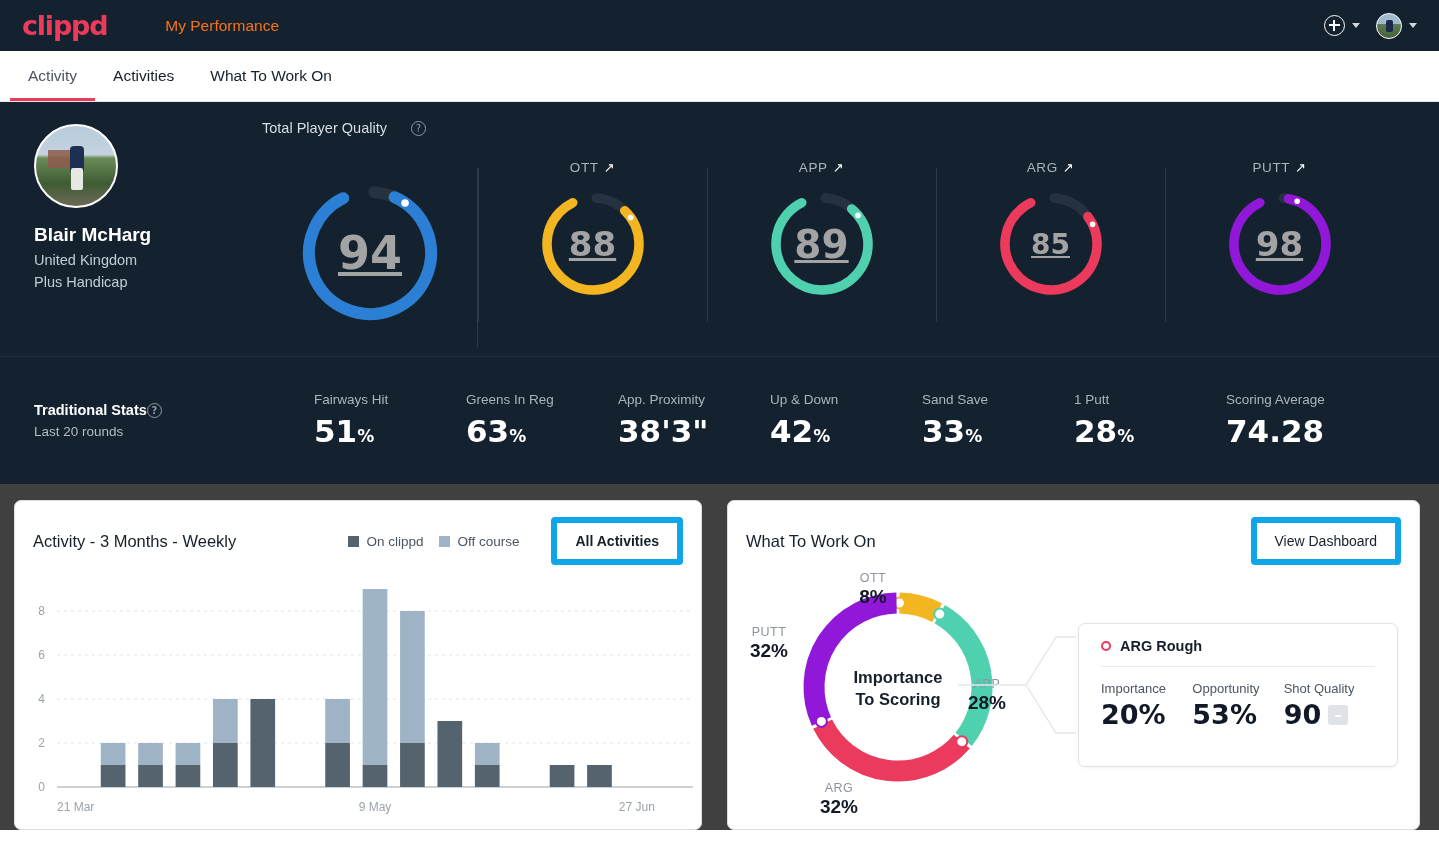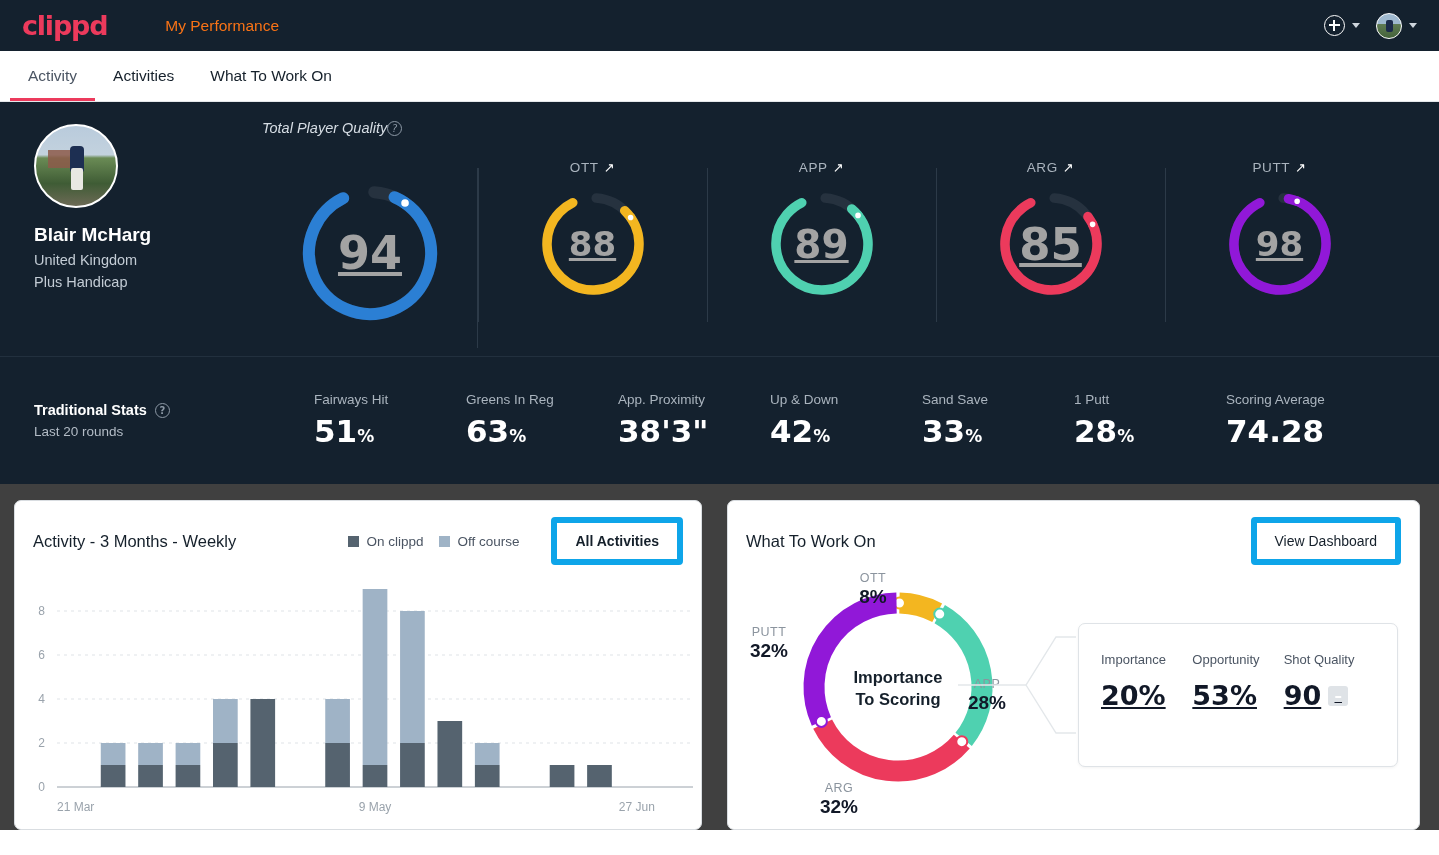--- a/index.html
+++ b/index.html
@@ -88,21 +88,21 @@
   .avatar-lg .bldg {
     position: absolute; left: 12px; top: 24px; width: 26px; height: 18px;
     background: #8d5a4a; opacity: .85;
   }
   .pname { color: #ffffff; font-size: 19px; font-weight: bold; margin-top: 16px; }
   .pmeta { color: #c3ccd5; font-size: 14.5px; margin-top: 6px; }
 
   .gauges { flex: 1; padding-top: 18px; position: relative; }
   .tpq-label {
     position: absolute; left: 36px; top: 18px;
-    color: #d6dde4; font-size: 14.5px; display: flex; align-items: center; gap: 0; font-style: italic;
+    color: #d6dde4; font-size: 14.5px; display: flex; align-items: center; gap: 24px;
   }
   .qmark {
     width: 15px; height: 15px; border-radius: 50%; border: 1.3px solid #8c98a5;
     color: #8c98a5; font-size: 10px; display: flex; align-items: center;
     justify-content: center; font-family: "DejaVu Sans", sans-serif;
   }
   .gauge-row {
     display: flex; align-items: flex-start; padding-left: 36px; margin-top: 38px;
   }
   .gcell {
@@ -134,21 +134,21 @@
   }
 
   
   .stats {
     border-top: 1px solid #22303e; height: 128px;
     display: flex; align-items: center; padding-left: 34px;
   }
   .stats-title-blk { width: 280px; }
   .stats-title {
     color: #ffffff; font-size: 14.5px; font-weight: bold;
-    display: flex; align-items: center; gap: 8px;
+    display: flex; align-items: center; 
   }
   .stats-sub { color: #b3bcc6; font-size: 13.5px; margin-top: 6px; }
   .stat { width: 152px; }
   .stat-label { color: #aab4be; font-size: 13.5px; }
   .stat-val {
     color: #ffffff; font-size: 31px; font-weight: bold; margin-top: 6px;
     font-family: "DejaVu Sans", sans-serif;
   }
   .stat-val .unit { font-size: 17px; font-weight: bold; }
 
@@ -212,22 +212,22 @@
     padding-bottom: 12px; border-bottom: 1px solid #e9ecef;
   }
   .dot-ring {
     width: 10px; height: 10px; border-radius: 50%;
     border: 2px solid #ec3a5c;
   }
   .detail-metrics { display: flex; padding-top: 14px; }
   .metric { width: 107px; }
   .metric .ml { font-size: 13px; color: #4b5563; }
   .metric .mv {
-    font-size: 27px; font-weight: bold; color: #111827; margin-top: 13px;
-    font-family: "DejaVu Sans", sans-serif; display: flex; align-items: center; gap: 7px; text-decoration: underline;
+    font-size: 27px; font-weight: bold; color: #111827; margin-top: 3px;
+    font-family: "DejaVu Sans", sans-serif; display: flex; align-items: center; gap: 7px;
   }
   .sq-badge {
     width: 20px; height: 20px; background: #dfe3e7; border-radius: 3px;
     display: flex; align-items: center; justify-content: center;
     color: #ffffff; font-size: 15px; font-weight: bold;
   }
 </style>
 </head>
 <body>
 
@@ -321,21 +321,21 @@
             <div class="glabel">
               <span>ARG</span>
               <span class="arrow-up">↗</span>
             </div>
             <div class="ring-wrap" style="margin-top: 14px;">
               <svg width="108" height="108">
                 <circle cx="54" cy="54" r="46" fill="none" stroke="#26323f" stroke-width="9.5" stroke-dasharray="264.4592695791888 289.02652413026095" stroke-linecap="round" transform="rotate(-86 54 54)"></circle>
                 <circle cx="54" cy="54" r="46" fill="none" stroke="#ec3a5c" stroke-width="9.5" stroke-dasharray="224.79037914231048 289.02652413026095" stroke-linecap="round" transform="rotate(-36.59 54 54)"></circle>
                 <circle cx="95.59122769978819" cy="34.34879702348043" r="3.8000000000000003" fill="#ffffff" stroke="#ec3a5c" stroke-width="2"></circle>
               </svg>
-              <div class="ring-val" style="font-size: 45px;">85</div>
+              <div class="ring-val" style="font-size: 28px;">85</div>
             </div>
           </div>
           <div class="gcell sub">
             <div class="glabel">
               <span>PUTT</span>
               <span class="arrow-up">↗</span>
             </div>
             <div class="ring-wrap" style="margin-top: 14px;">
               <svg width="108" height="108">
                 <circle cx="54" cy="54" r="46" fill="none" stroke="#26323f" stroke-width="9.5" stroke-dasharray="264.4592695791888 289.02652413026095" stroke-linecap="round" transform="rotate(-86 54 54)"></circle>
@@ -486,20 +486,24 @@
         <div class="nm">PUTT</div>
         <div class="pc">32%</div>
       </div>
 
       <svg width="120" height="120" style="position:absolute;left:228px;top:58px">
         <path d="M2,62 L70,62 L100,14 L120,14" fill="none" stroke="#e3e7ea" stroke-width="1.4"></path>
         <path d="M70,62 L100,110 L120,110" fill="none" stroke="#e3e7ea" stroke-width="1.4"></path>
       </svg>
 
       <div class="detail-card">
+        <div class="detail-title">
+          <span class="dot-ring"></span>
+          <span>ARG Rough</span>
+        </div>
         <div class="detail-metrics">
           <div class="metric">
             <div class="ml">Importance</div>
             <div class="mv">20%</div>
           </div>
           <div class="metric">
             <div class="ml">Opportunity</div>
             <div class="mv">53%</div>
           </div>
           <div class="metric">

